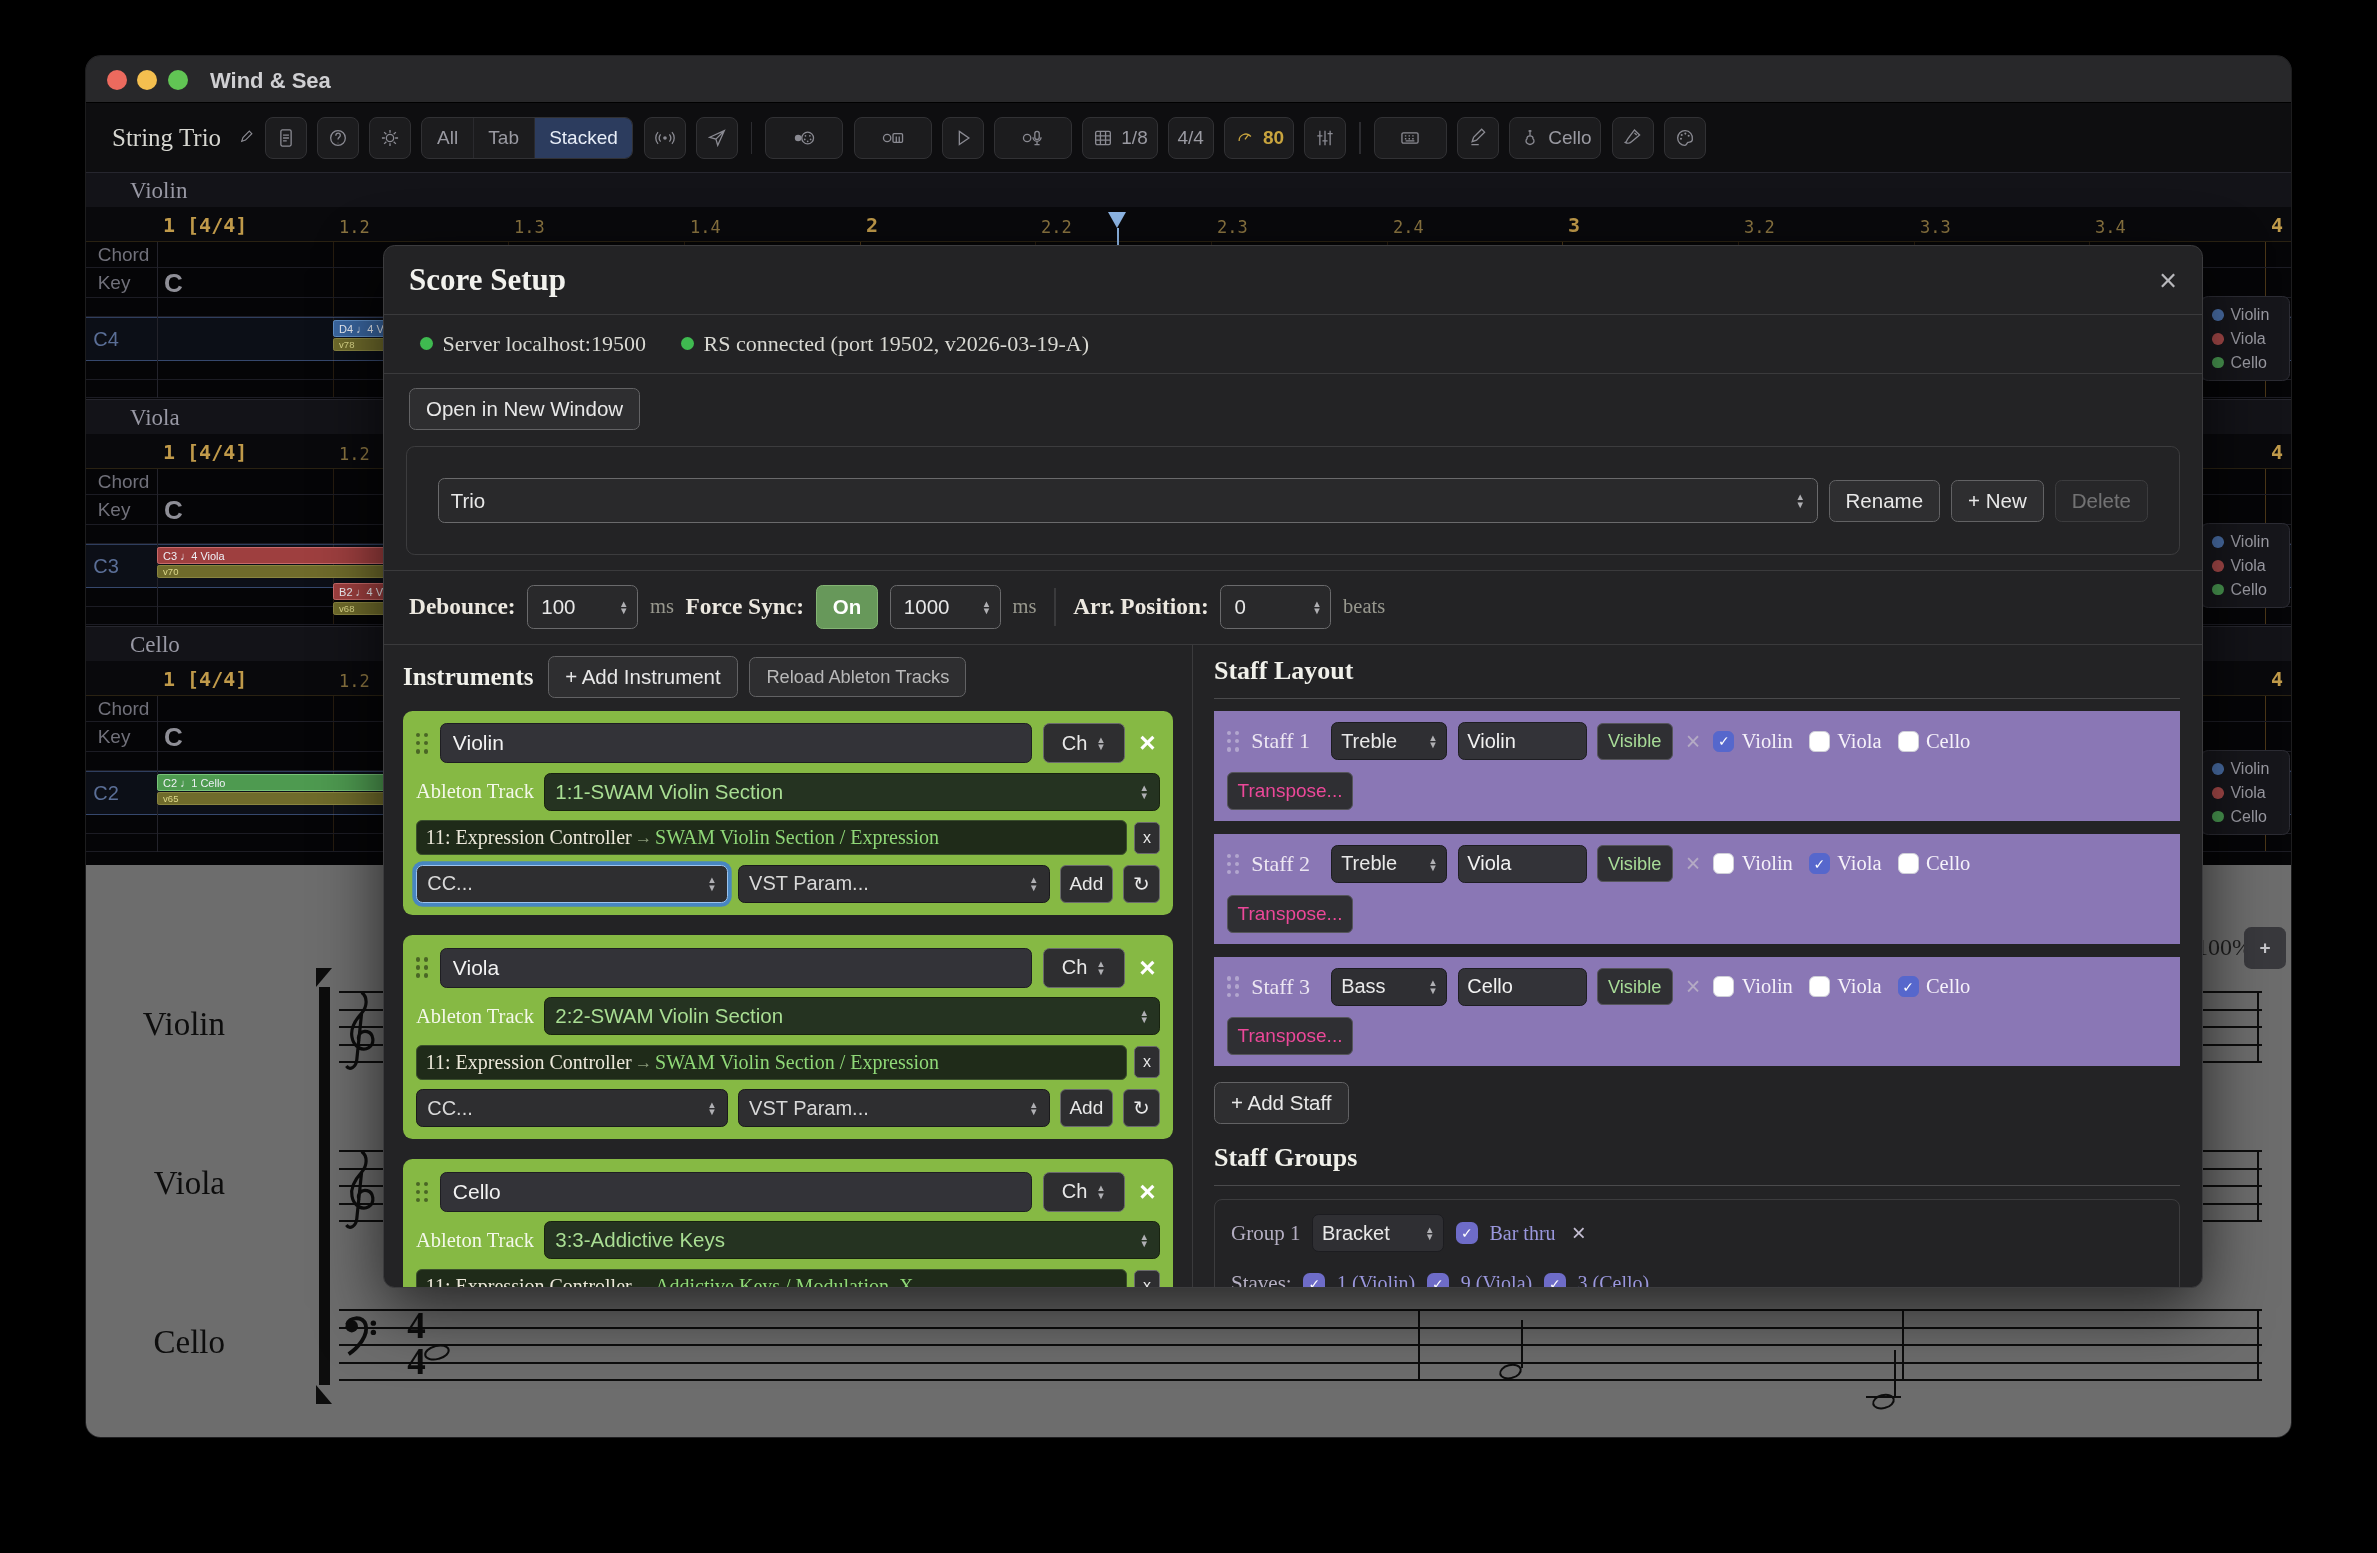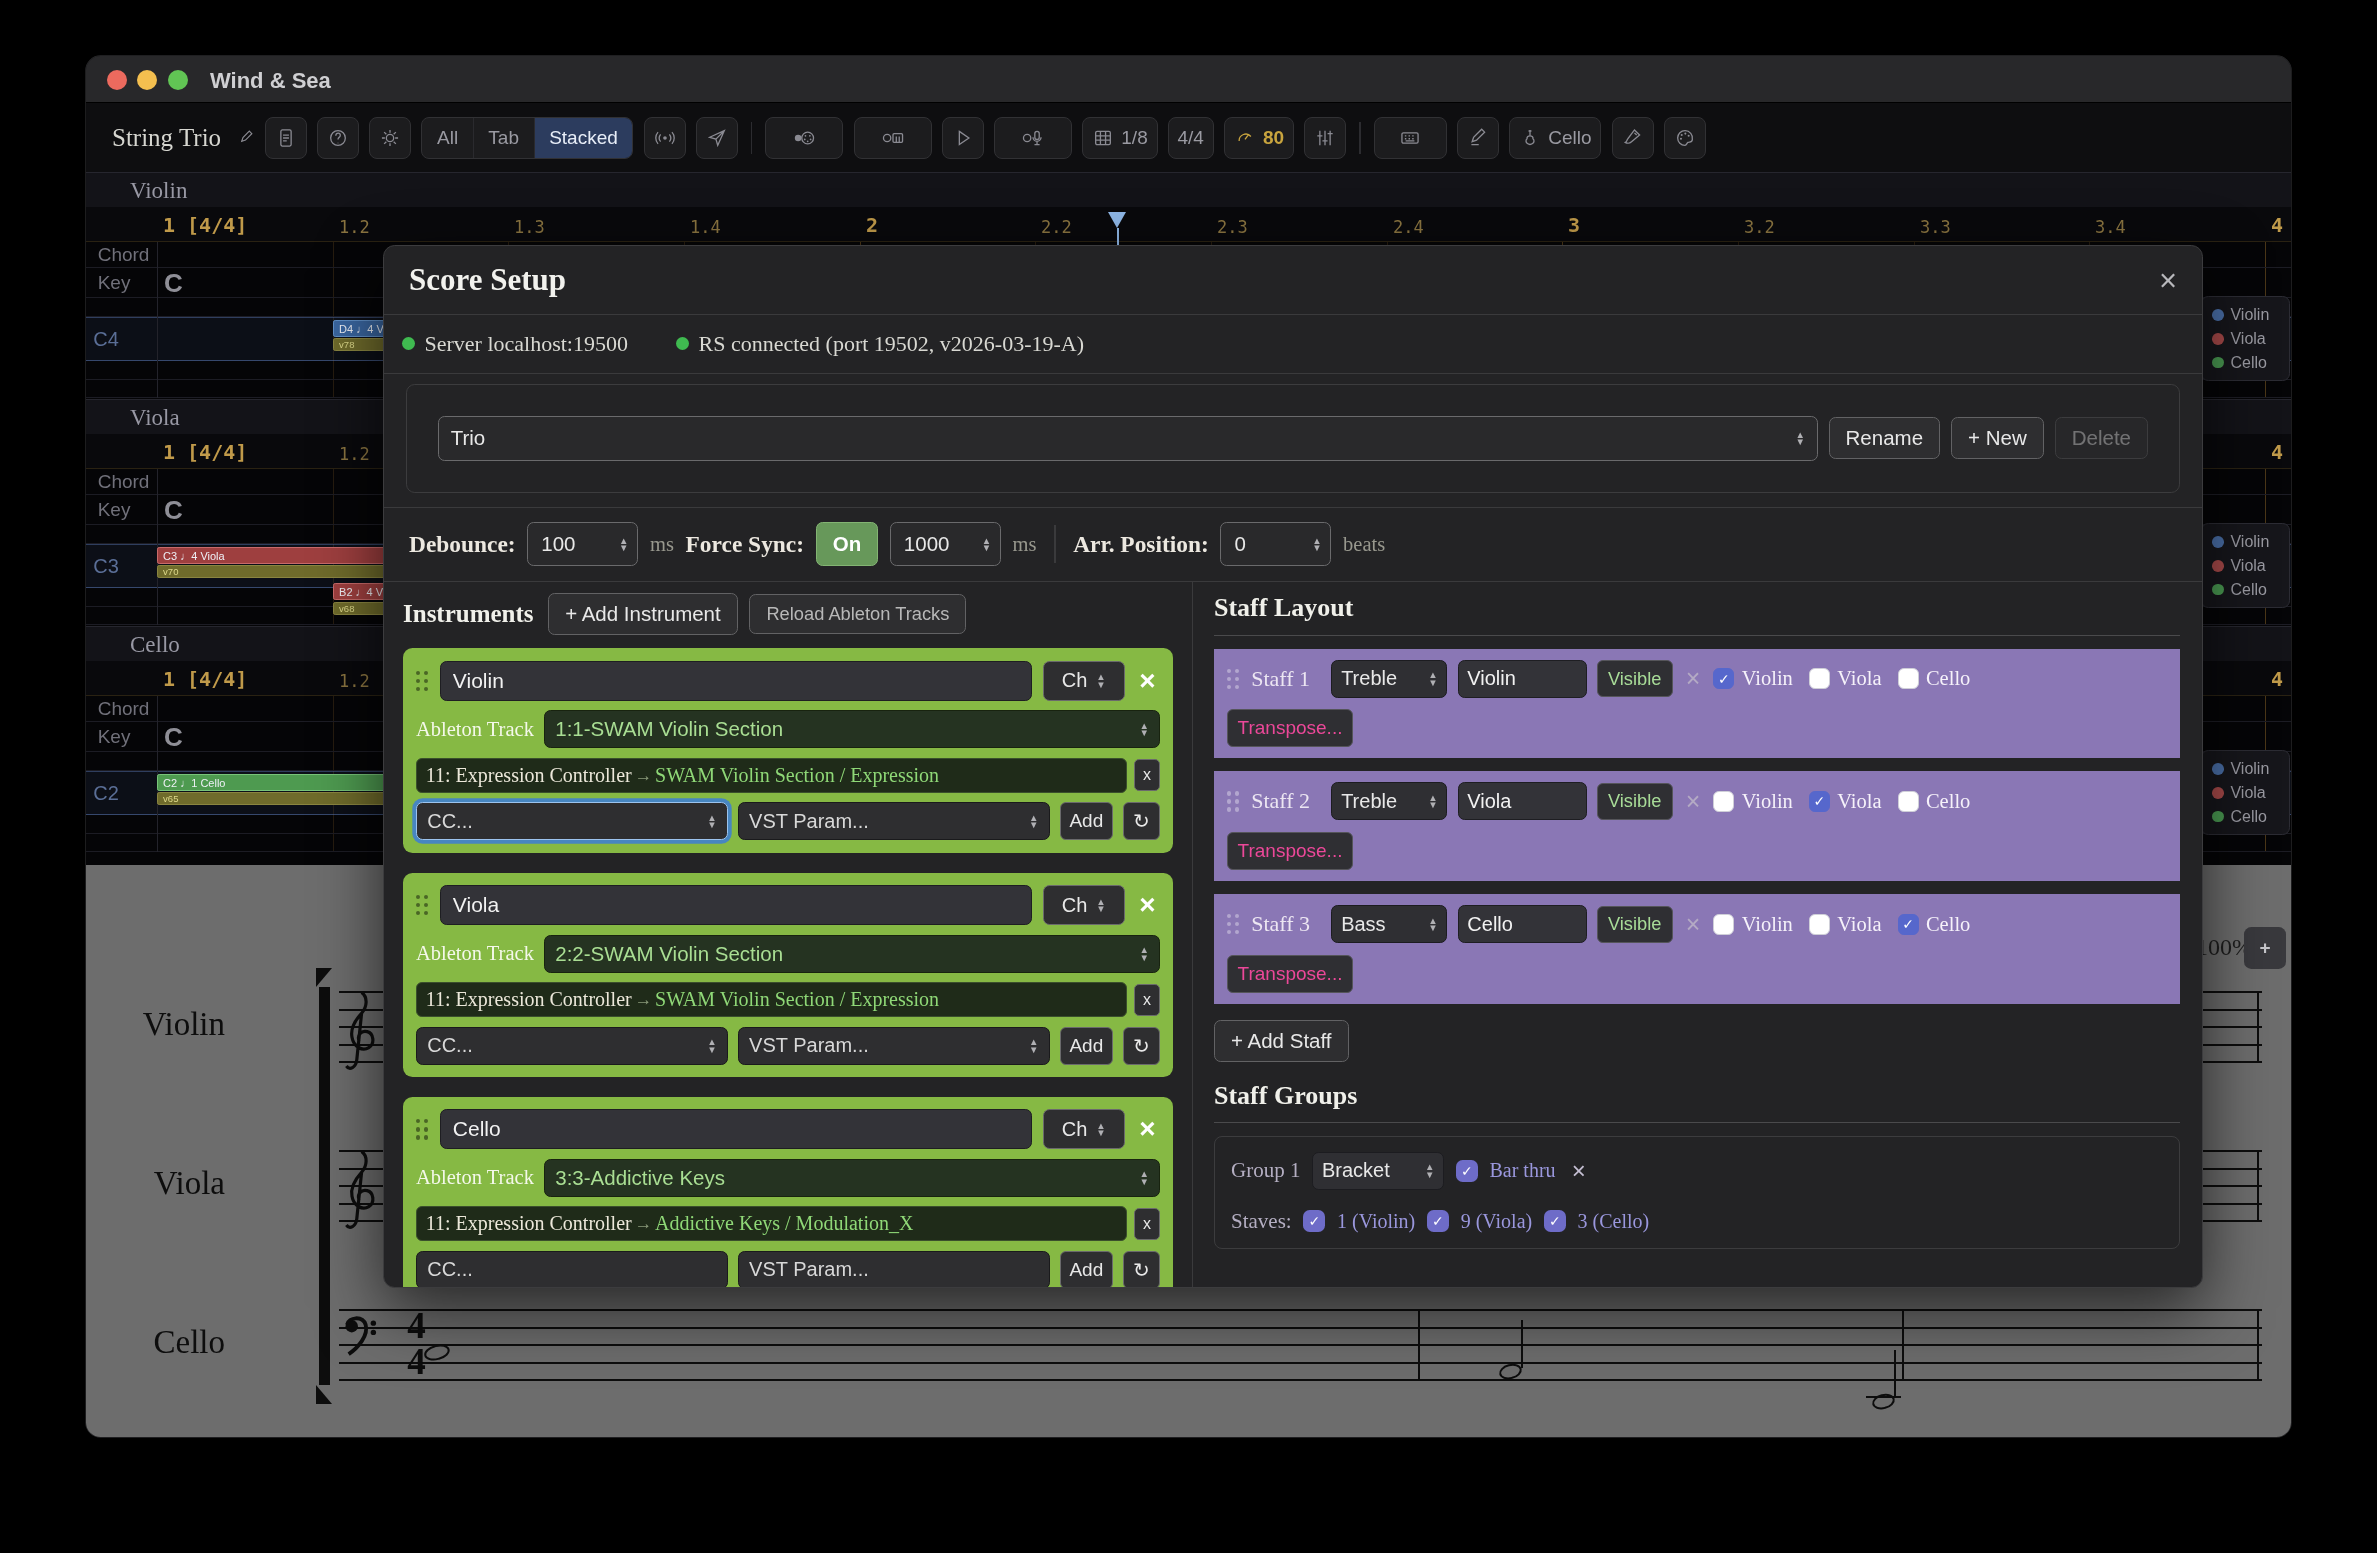--- a/index.html
+++ b/index.html
@@ -93,21 +93,21 @@
   .note-stem { position:absolute; width:2.2px; background:#0d0d0d; }
   .ledger { position:absolute; width:35px; height:2.2px; background:#0d0d0d; }
 
   
   #modal { position:absolute; left:297px; top:189px; width:1820px; height:1043px; background:#232325;
     border:0.7px solid #3c3c3e; border-radius:11.7px; box-shadow:0 22px 66px rgba(0,0,0,.65); z-index:50; overflow:hidden; }
   .m-sep { height:0.7px; background:#3a3a3c; }
   #m-header { display:flex; align-items:center; justify-content:space-between; padding:16px 25px; }
   #m-title { font-family:"Liberation Serif", serif; font-size:31px; font-weight:bold; color:#f2f2ee; }
   #m-close { font-size:31px; color:#b8b8bc; line-height:1; }
-  #m-status { display:flex; align-items:flex-end; gap:48px; padding:16px 18px; }
+  #m-status { display:flex; align-items:flex-end; gap:35px; padding:16px 36px; }
   .status-item { display:flex; align-items:center; gap:9.5px; }
   .status-dot { width:13px; height:13px; border-radius:50%; background:#3fba50; }
   .status-text { font-family:"Liberation Serif", serif; font-size:22px; color:#d8d8d2; }
   #m-openrow { padding:14.6px 25px 5.9px; }
   .btn { display:inline-flex; align-items:center; justify-content:center; background:#2e2e30;
     border:0.7px solid #626264; border-radius:6.6px; color:#e8e8e8; font-size:20.5px; padding:0 16px; height:42px; }
   .btn.small { font-size:18.3px; color:#b8b8b8; height:40px; }
   #m-presetbox { margin:10.2px 22px 14.6px; border:0.7px solid #3c3c3e; border-radius:8.8px; padding:31px;
     display:flex; gap:11px; align-items:center; }
   .select { display:flex; align-items:center; justify-content:space-between; background:#29292b;
@@ -602,20 +602,23 @@
           <div class="status-dot"></div>
           <div class="status-text">Server localhost:19500</div>
         </div>
         <div class="status-item">
           <div class="status-dot"></div>
           <div class="status-text">RS connected (port 19502, v2026-03-19-A)</div>
         </div>
       </div>
       <div class="m-sep"></div>
 
+      <div id="m-openrow">
+        <div class="btn">Open in New Window</div>
+      </div>
 
       <div id="m-presetbox">
         <div class="select" id="preset-select">
           <span>Trio</span>
           <span class="ud">
               <i>▲</i>
               <i>▼</i>
             </span>
         </div>
         <div class="btn">Rename</div>

